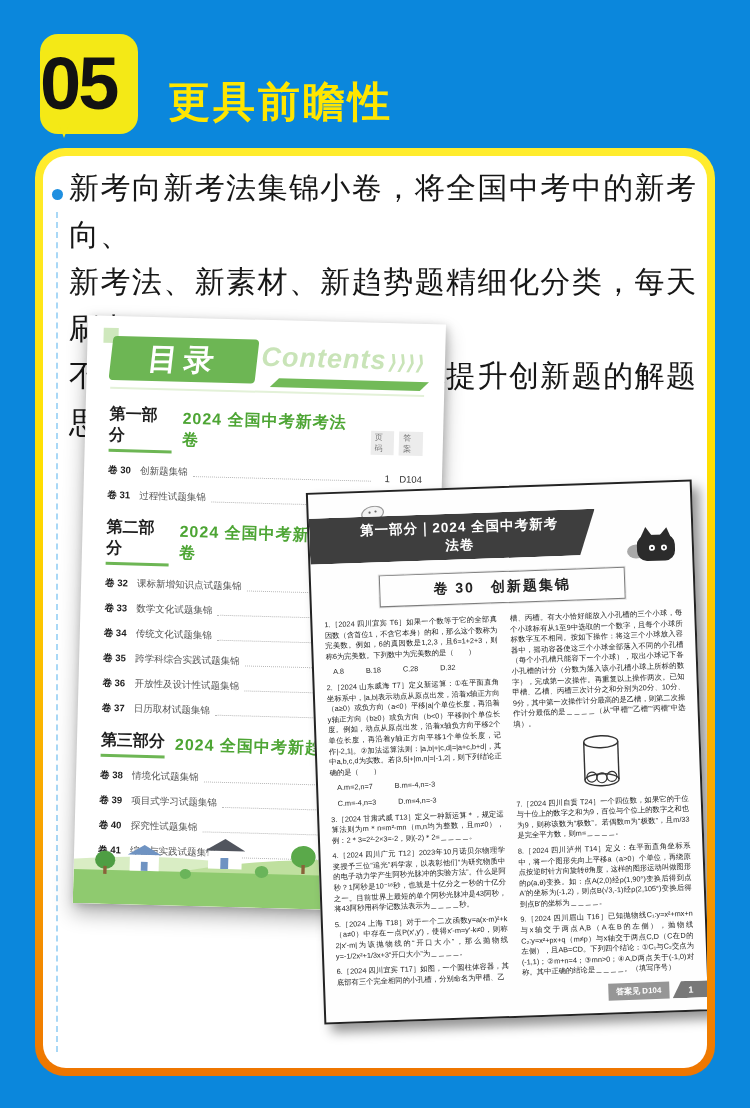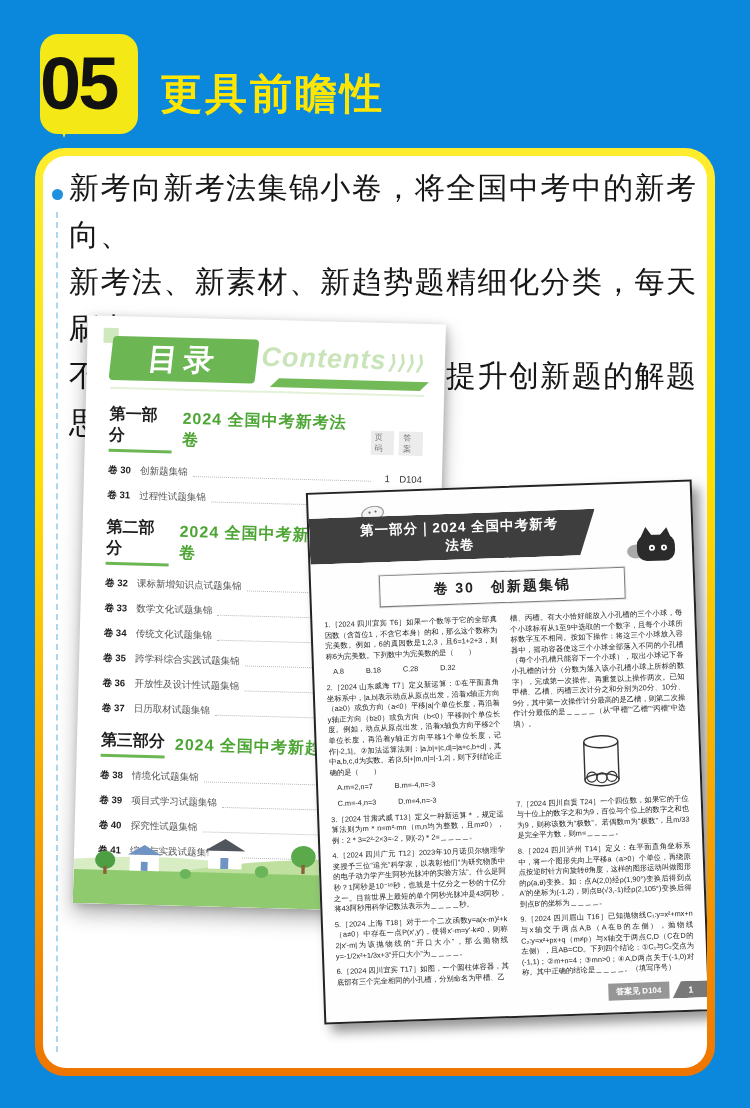--- a/index.html
+++ b/index.html
@@ -5,21 +5,21 @@
   html,body{margin:0;padding:0;}
   body{font-family:"Liberation Sans","DejaVu Sans",sans-serif;}
   .stage{position:relative;width:750px;height:1108px;background:#0b87dc;overflow:hidden;}
 
   
   .badge{position:absolute;left:40px;top:34px;width:98px;height:100px;background:#f4e916;
          border-radius:18px;display:flex;align-items:center;justify-content:flex-start;}
   .badge:after{content:"";position:absolute;left:18px;bottom:-14px;border:10px solid transparent;
          border-top:16px solid #f4e916;border-left-width:6px;border-right-width:6px;}
   .badge .num{font-size:74px;font-weight:bold;color:#121212;letter-spacing:-3px;line-height:1;}
-  .page-title{position:absolute;left:152px;top:58px;margin:8px;font-size:42px;font-weight:bold;
+  .page-title{position:absolute;left:152px;top:58px;margin:16px;font-size:42px;font-weight:bold;
          color:#ffe600;letter-spacing:3px;}
 
   
   .card{position:absolute;left:35px;top:148px;width:680px;height:928px;border-radius:30px;
         background:linear-gradient(180deg,#ffec2e 0%,#ffdf00 35%,#f8a500 72%,#ee7500 100%);
         padding:8px;box-sizing:border-box;}
   .card-inner{position:relative;width:100%;height:100%;background:#ffffff;border-radius:23px;overflow:hidden;text-decoration:underline;}
 
   .bullet{position:absolute;left:9px;top:33px;width:11px;height:11px;border-radius:50%;background:#1f8fe0;}
   .dash-line{position:absolute;left:13px;top:56px;height:840px;border-left:2px dashed #a9d8f6;}

